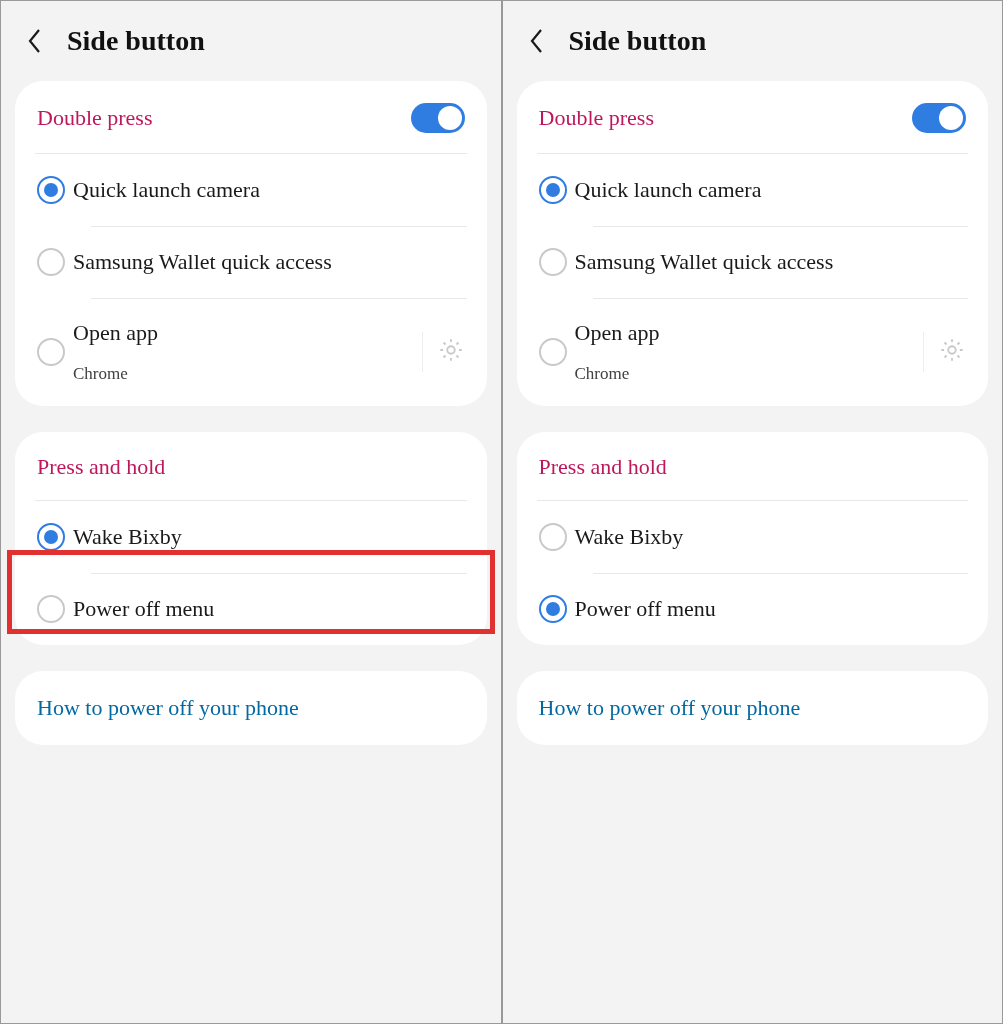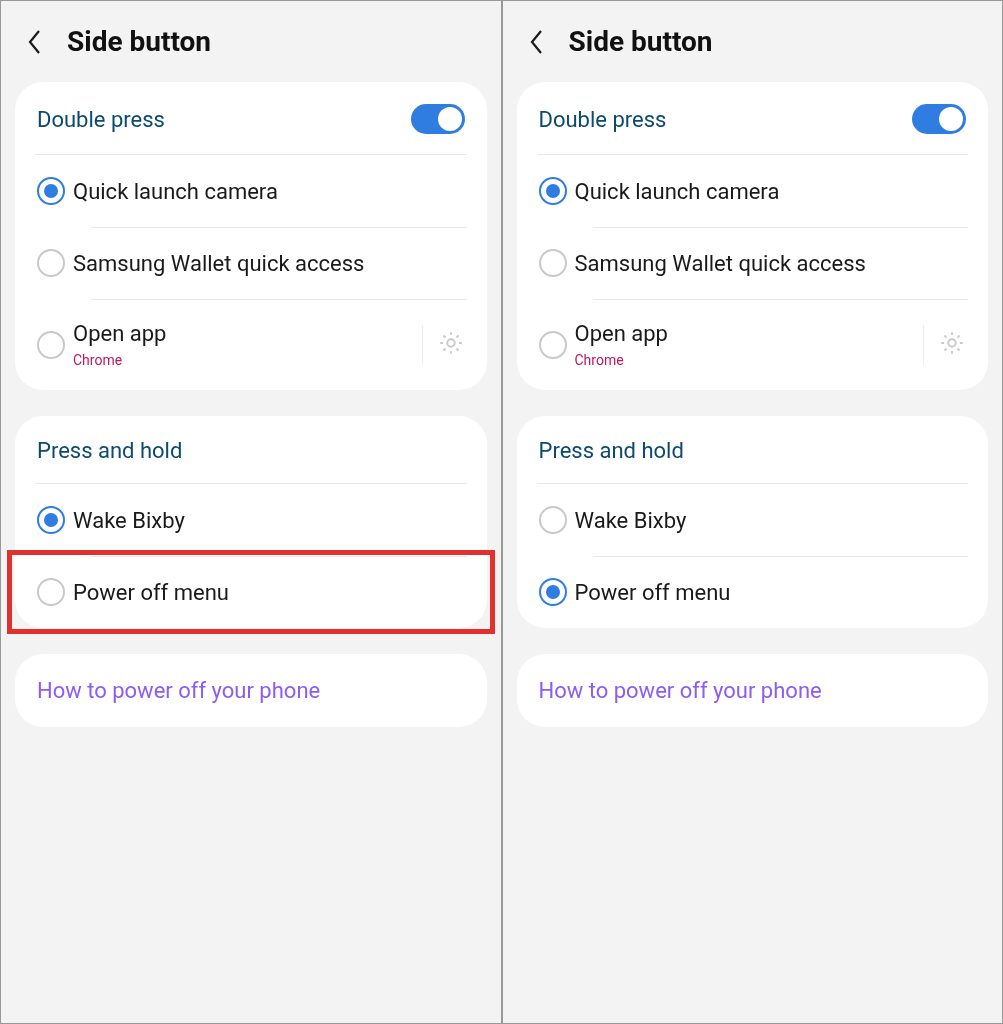--- a/index.html
+++ b/index.html
@@ -47,21 +47,21 @@
   }
   .section-header-row {
     display: flex;
     align-items: center;
     justify-content: space-between;
     padding: 22px 2px 20px 2px;
     border-bottom: 1px solid #e8e8e8;
   }
   .section-label {
     font-size: 22px;
-    color: #0c4a6e;
+    color: #be185d;
   }
   .toggle {
     width: 54px;
     height: 30px;
     border-radius: 15px;
     position: relative;
     cursor: pointer;
   }
   .toggle.on { background: #2f7de1; }
   .toggle .knob {
@@ -113,23 +113,23 @@
   .row-text {
     display: flex;
     flex-direction: column;
     flex: 1;
   }
   .row-label {
     font-size: 22px;
     color: #1a1a1a;
   }
   .row-sub {
-    font-size: 14px;
-    color: #be185d;
-    margin-top: 6px;
+    font-size: 17px;
+    color: #404040;
+    margin-top: 18px;
   }
   .gear-slot {
     display: flex;
     align-items: center;
     padding-left: 14px;
     border-left: 1px solid #eee;
     height: 40px;
   }
   .gear-icon svg {
     width: 28px;
@@ -140,28 +140,28 @@
   }
   .link-card {
     background: #fff;
     border-radius: 28px;
     margin: 0 14px 26px 14px;
     padding: 24px 22px;
     cursor: pointer;
   }
   .link-label {
     font-size: 22px;
-    color: #8b5cf6;
+    color: #0369a1;
   }
   .highlight-box {
     position: absolute;
     border: 5px solid #e03030;
     pointer-events: none;
   }
-  .pane-inner { position: relative; height: 100%; }
+  .pane-inner { position: relative; height: 100%; font-family: Liberation Serif, serif; }
 </style>
 </head>
 <body>
 
 <div class="pane">
   <div class="pane-inner">
     <div class="header">
       <div class="back-chevron">
         <svg viewBox="0 0 18 28">
             <polyline points="13,3 4,14 13,25"></polyline>

